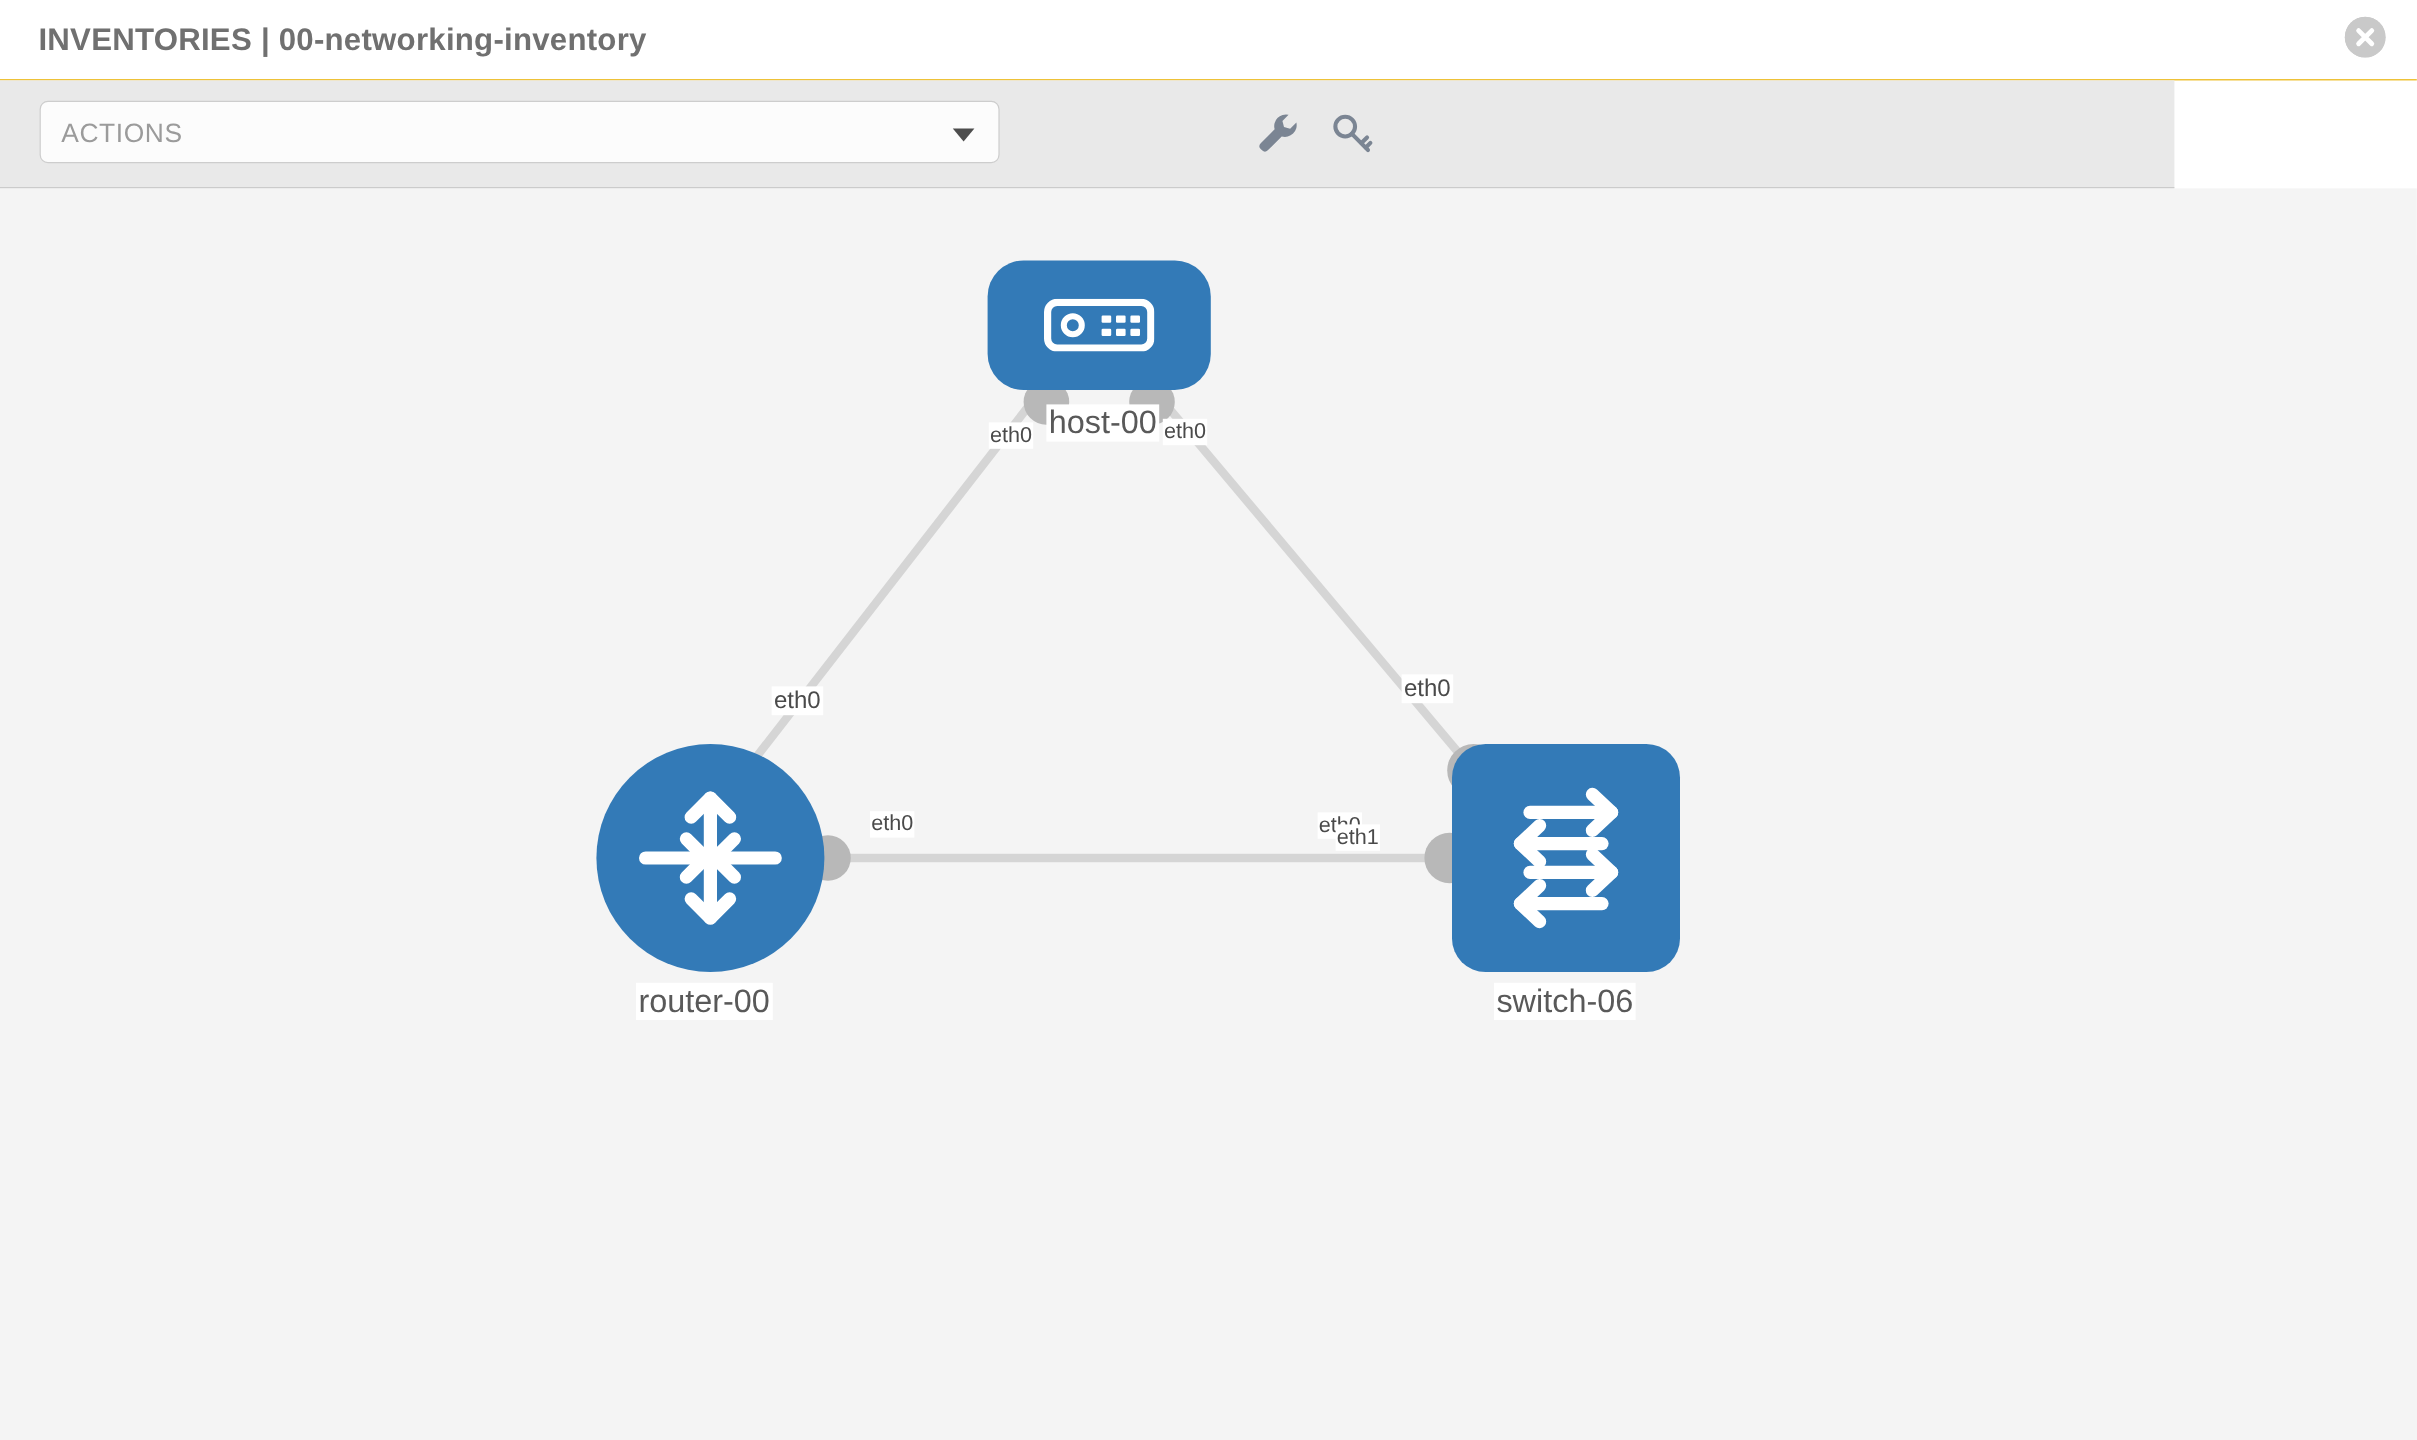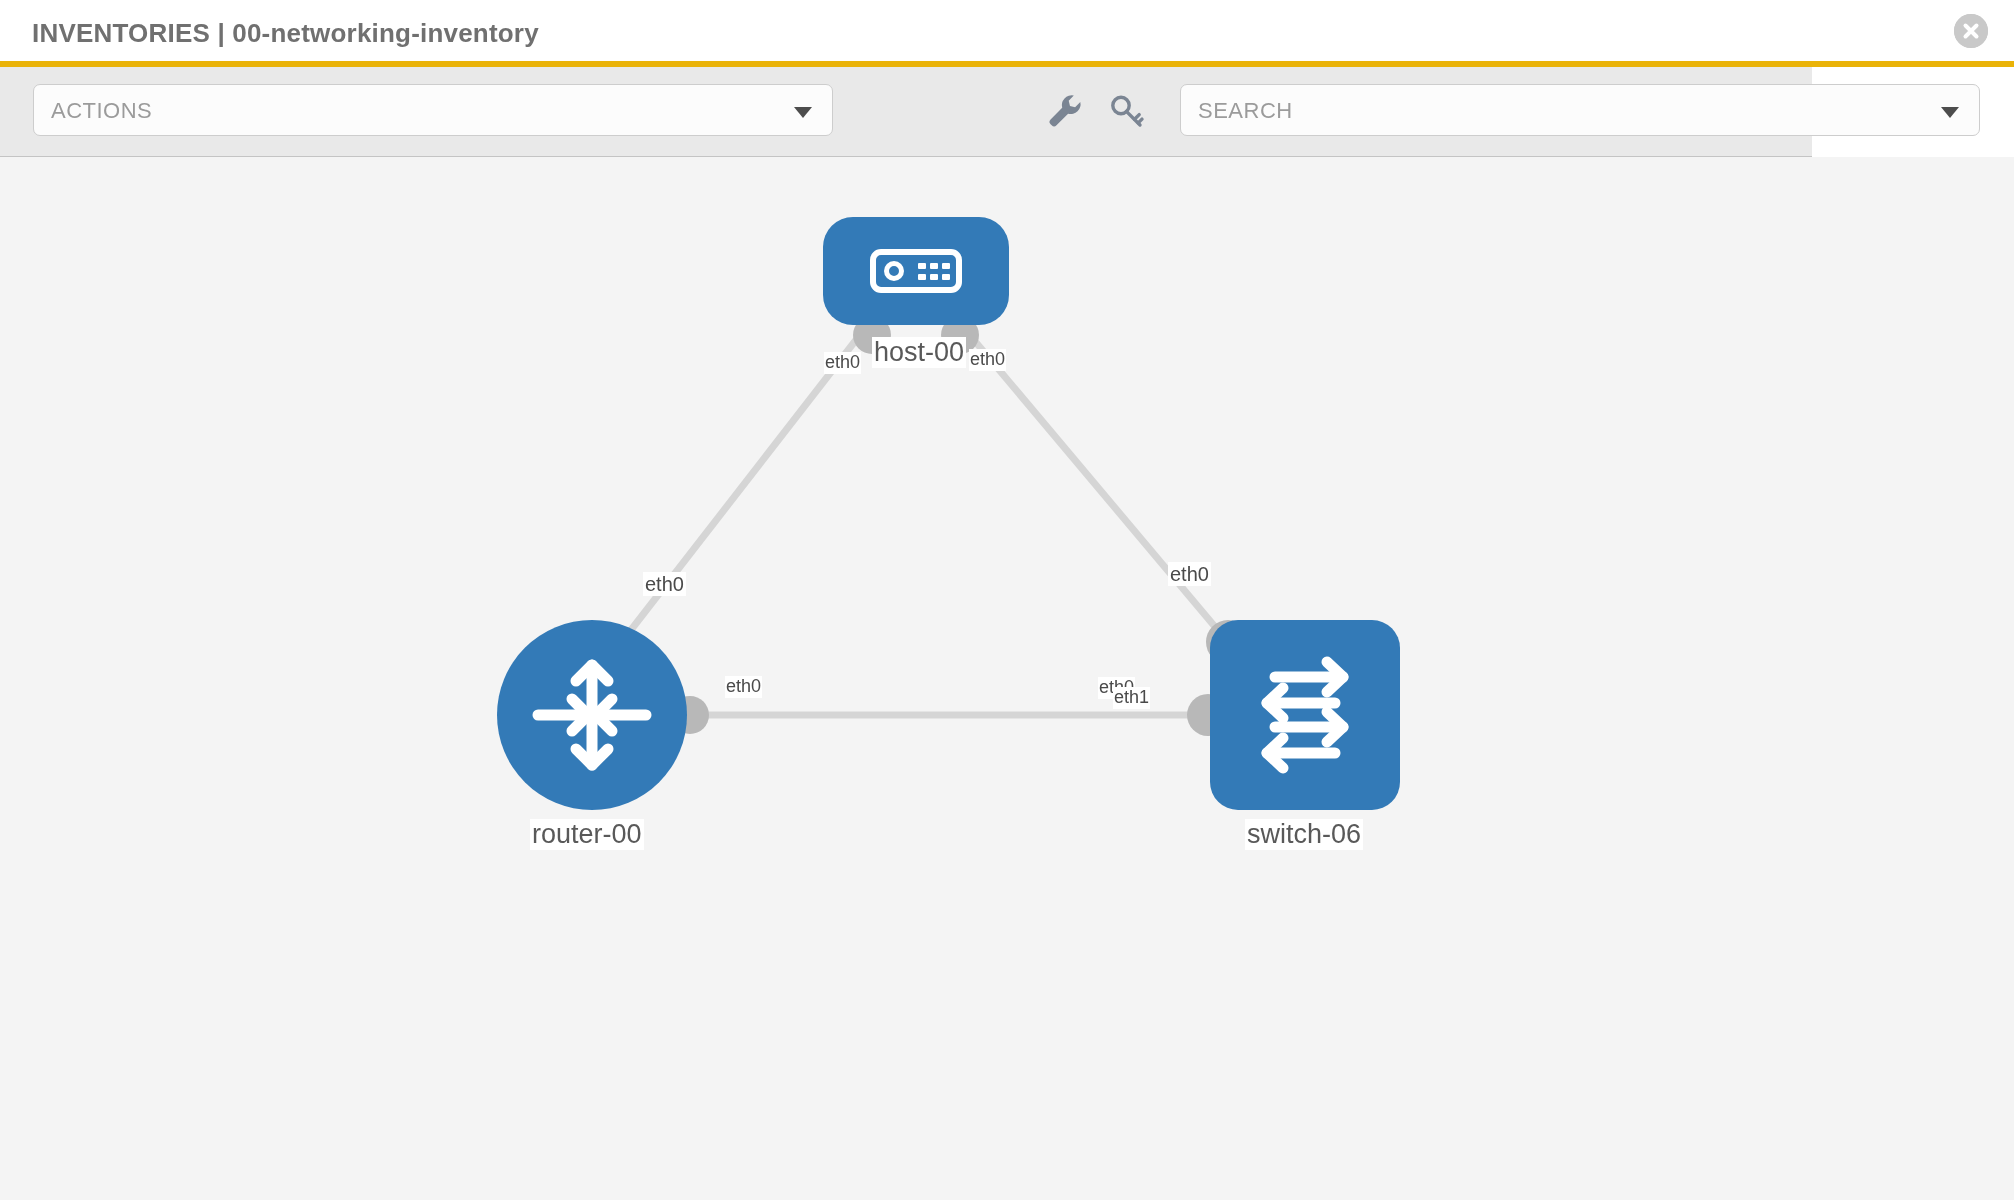--- a/index.html
+++ b/index.html
@@ -15,21 +15,21 @@
     -webkit-font-smoothing: antialiased;
   }
 
   
   .header {
     position: absolute;
     left: 0; top: 0;
     width: 2014px;
     height: 67px;
     background: #ffffff;
-    border-bottom: 6px solid #eab308;
+    border-bottom: 1px solid #eab308;
     box-sizing: border-box;
   }
   .header-title {
     position: absolute;
     left: 32px;
     top: 18px;
     font-size: 26px;
     font-weight: bold;
     color: #707070;
     letter-spacing: 0.2px;
@@ -226,24 +226,20 @@
     <svg width="44" height="44" viewBox="0 0 44 44">
       <g fill="none" stroke="#7b8593" stroke-width="3.4">
         <circle cx="16" cy="16.5" r="8.2"></circle>
         <path d="M21.4 22.4 L35 36" stroke-linecap="round"></path>
         <path d="M29.5 30.2 L34.2 25.6" stroke-linecap="round"></path>
         <path d="M33.2 33.9 L37 30.1" stroke-linecap="round"></path>
       </g>
     </svg>
   </div>
 
-  <div class="search-box">
-    <span class="lbl">SEARCH</span>
-    <span class="caret"></span>
-  </div>
 </div>
 
 <div class="canvas">
 
   <svg class="topology-svg" width="2014" height="1043">
 
     <g stroke="#d5d5d5" stroke-width="7" stroke-linecap="round">
       <line x1="866" y1="170" x2="610" y2="500"></line>
       <line x1="963" y1="170" x2="1232" y2="490"></line>
       <line x1="690" y1="558" x2="1208" y2="558"></line>

